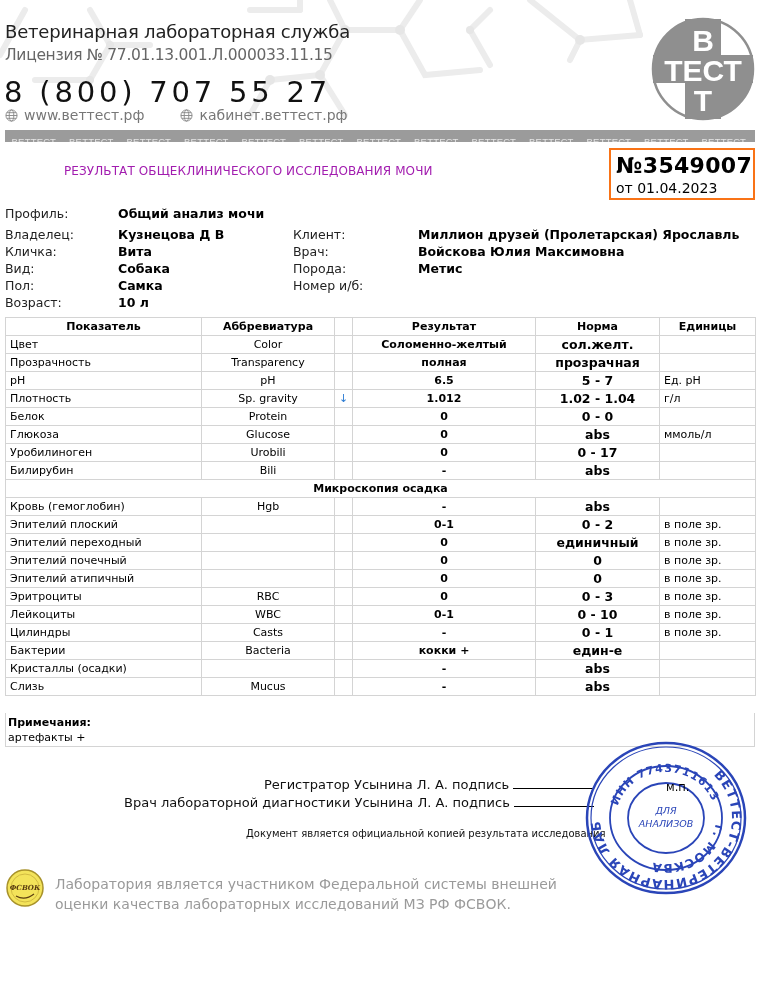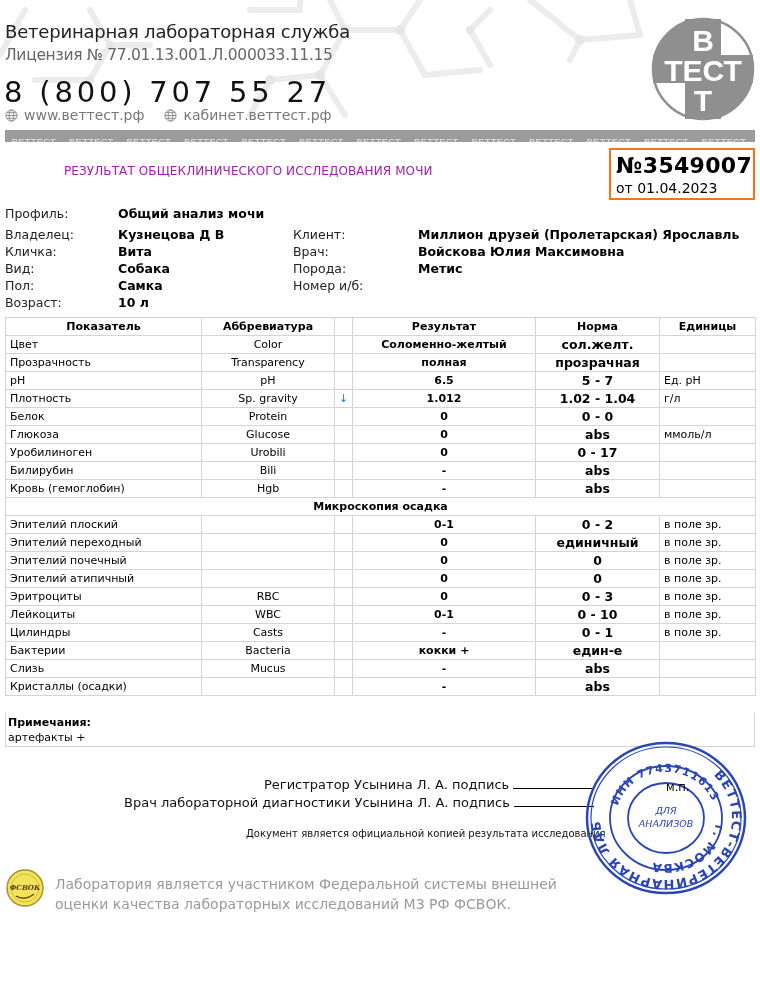--- a/index.html
+++ b/index.html
@@ -4,21 +4,21 @@
   <style>
     * { box-sizing: border-box; margin: 0; padding: 0; }
     html, body { width: 760px; height: 994px; background: #ffffff; overflow: hidden; }
     body { font-family: "DejaVu Sans", sans-serif; color: #000; position: relative; }
 
     .header { position: absolute; left: 0; top: 0; width: 760px; height: 145px; }
     .hex-bg { position: absolute; left: 0; top: 0; width: 760px; height: 130px; }
     .lab-name { position: absolute; left: 5px; top: 21px; font-size: 18px; color: #222; font-family: "DejaVu Sans", sans-serif; letter-spacing: -0.2px; }
     .license { position: absolute; left: 5px; top: 46px; font-size: 15.5px; color: #666; letter-spacing: -0.3px; }
     .phone { position: absolute; left: 4px; top: 75px; font-size: 29px; color: #111; letter-spacing: 3.8px; font-family: "DejaVu Sans", sans-serif; }
-    .links { position: absolute; left: 5px; top: 107px; font-size: 14px; color: #777; display: flex; gap: 20px; }
+    .links { position: absolute; left: 5px; top: 107px; font-size: 14px; color: #777; display: flex; gap: 36px; }
     .link { display: flex; align-items: center; gap: 6px; }
     .globe { width: 13px; height: 13px; }
 
     .logo { position: absolute; left: 651px; top: 17px; width: 104px; height: 104px; }
 
     .ribbon { position: absolute; left: 5px; top: 130px; width: 750px; height: 12px; background: #9b9b9b; overflow: hidden; white-space: nowrap; }
     .ribbon span { display: inline-block; font-family: "Liberation Sans", sans-serif; font-size: 9.5px; color: #e6e6e6; line-height: 12px; width: 57.5px; text-align: center; letter-spacing: 0.2px; }
 
     .doc-title { position: absolute; left: 64px; top: 164px; font-size: 12px; color: #a21caf; letter-spacing: 0.1px; }
     .doc-number-box { position: absolute; left: 609px; top: 148px; width: 146px; height: 52px; border: 2px solid #f97316; padding: 3px 5px; }
@@ -256,31 +256,31 @@
       </tr>
       <tr>
         <td class="name">Билирубин</td>
         <td class="abbr">Bili</td>
         <td class="flag"></td>
         <td class="res">-</td>
         <td class="norm">abs</td>
         <td class="unit"></td>
       </tr>
       <tr>
+        <td colspan="6" class="section">Микроскопия осадка</td>
+      </tr>
+      <tr>
         <td class="name">Кровь (гемоглобин)</td>
         <td class="abbr">Hgb</td>
         <td class="flag"></td>
         <td class="res">-</td>
         <td class="norm">abs</td>
         <td class="unit"></td>
       </tr>
       <tr>
-        <td colspan="6" class="section">Микроскопия осадка</td>
-      </tr>
-      <tr>
         <td class="name">Эпителий плоский</td>
         <td class="abbr"></td>
         <td class="flag"></td>
         <td class="res">0-1</td>
         <td class="norm">0 - 2</td>
         <td class="unit">в поле зр.</td>
       </tr>
       <tr>
         <td class="name">Эпителий переходный</td>
         <td class="abbr"></td>
@@ -331,30 +331,30 @@
       </tr>
       <tr>
         <td class="name">Бактерии</td>
         <td class="abbr">Bacteria</td>
         <td class="flag"></td>
         <td class="res">кокки +</td>
         <td class="norm">един-е</td>
         <td class="unit"></td>
       </tr>
       <tr>
+        <td class="name">Кристаллы (осадки)</td>
+        <td class="abbr"></td>
+        <td class="flag"></td>
+        <td class="res">-</td>
+        <td class="norm">abs</td>
+        <td class="unit"></td>
+      </tr>
+      <tr>
         <td class="name">Слизь</td>
         <td class="abbr">Mucus</td>
-        <td class="flag"></td>
-        <td class="res">-</td>
-        <td class="norm">abs</td>
-        <td class="unit"></td>
-      </tr>
-      <tr>
-        <td class="name">Кристаллы (осадки)</td>
-        <td class="abbr"></td>
         <td class="flag"></td>
         <td class="res">-</td>
         <td class="norm">abs</td>
         <td class="unit"></td>
       </tr>
     </tbody>
 </table>
 
 <div class="notes">
   <div class="notes-title">Примечания:</div>

